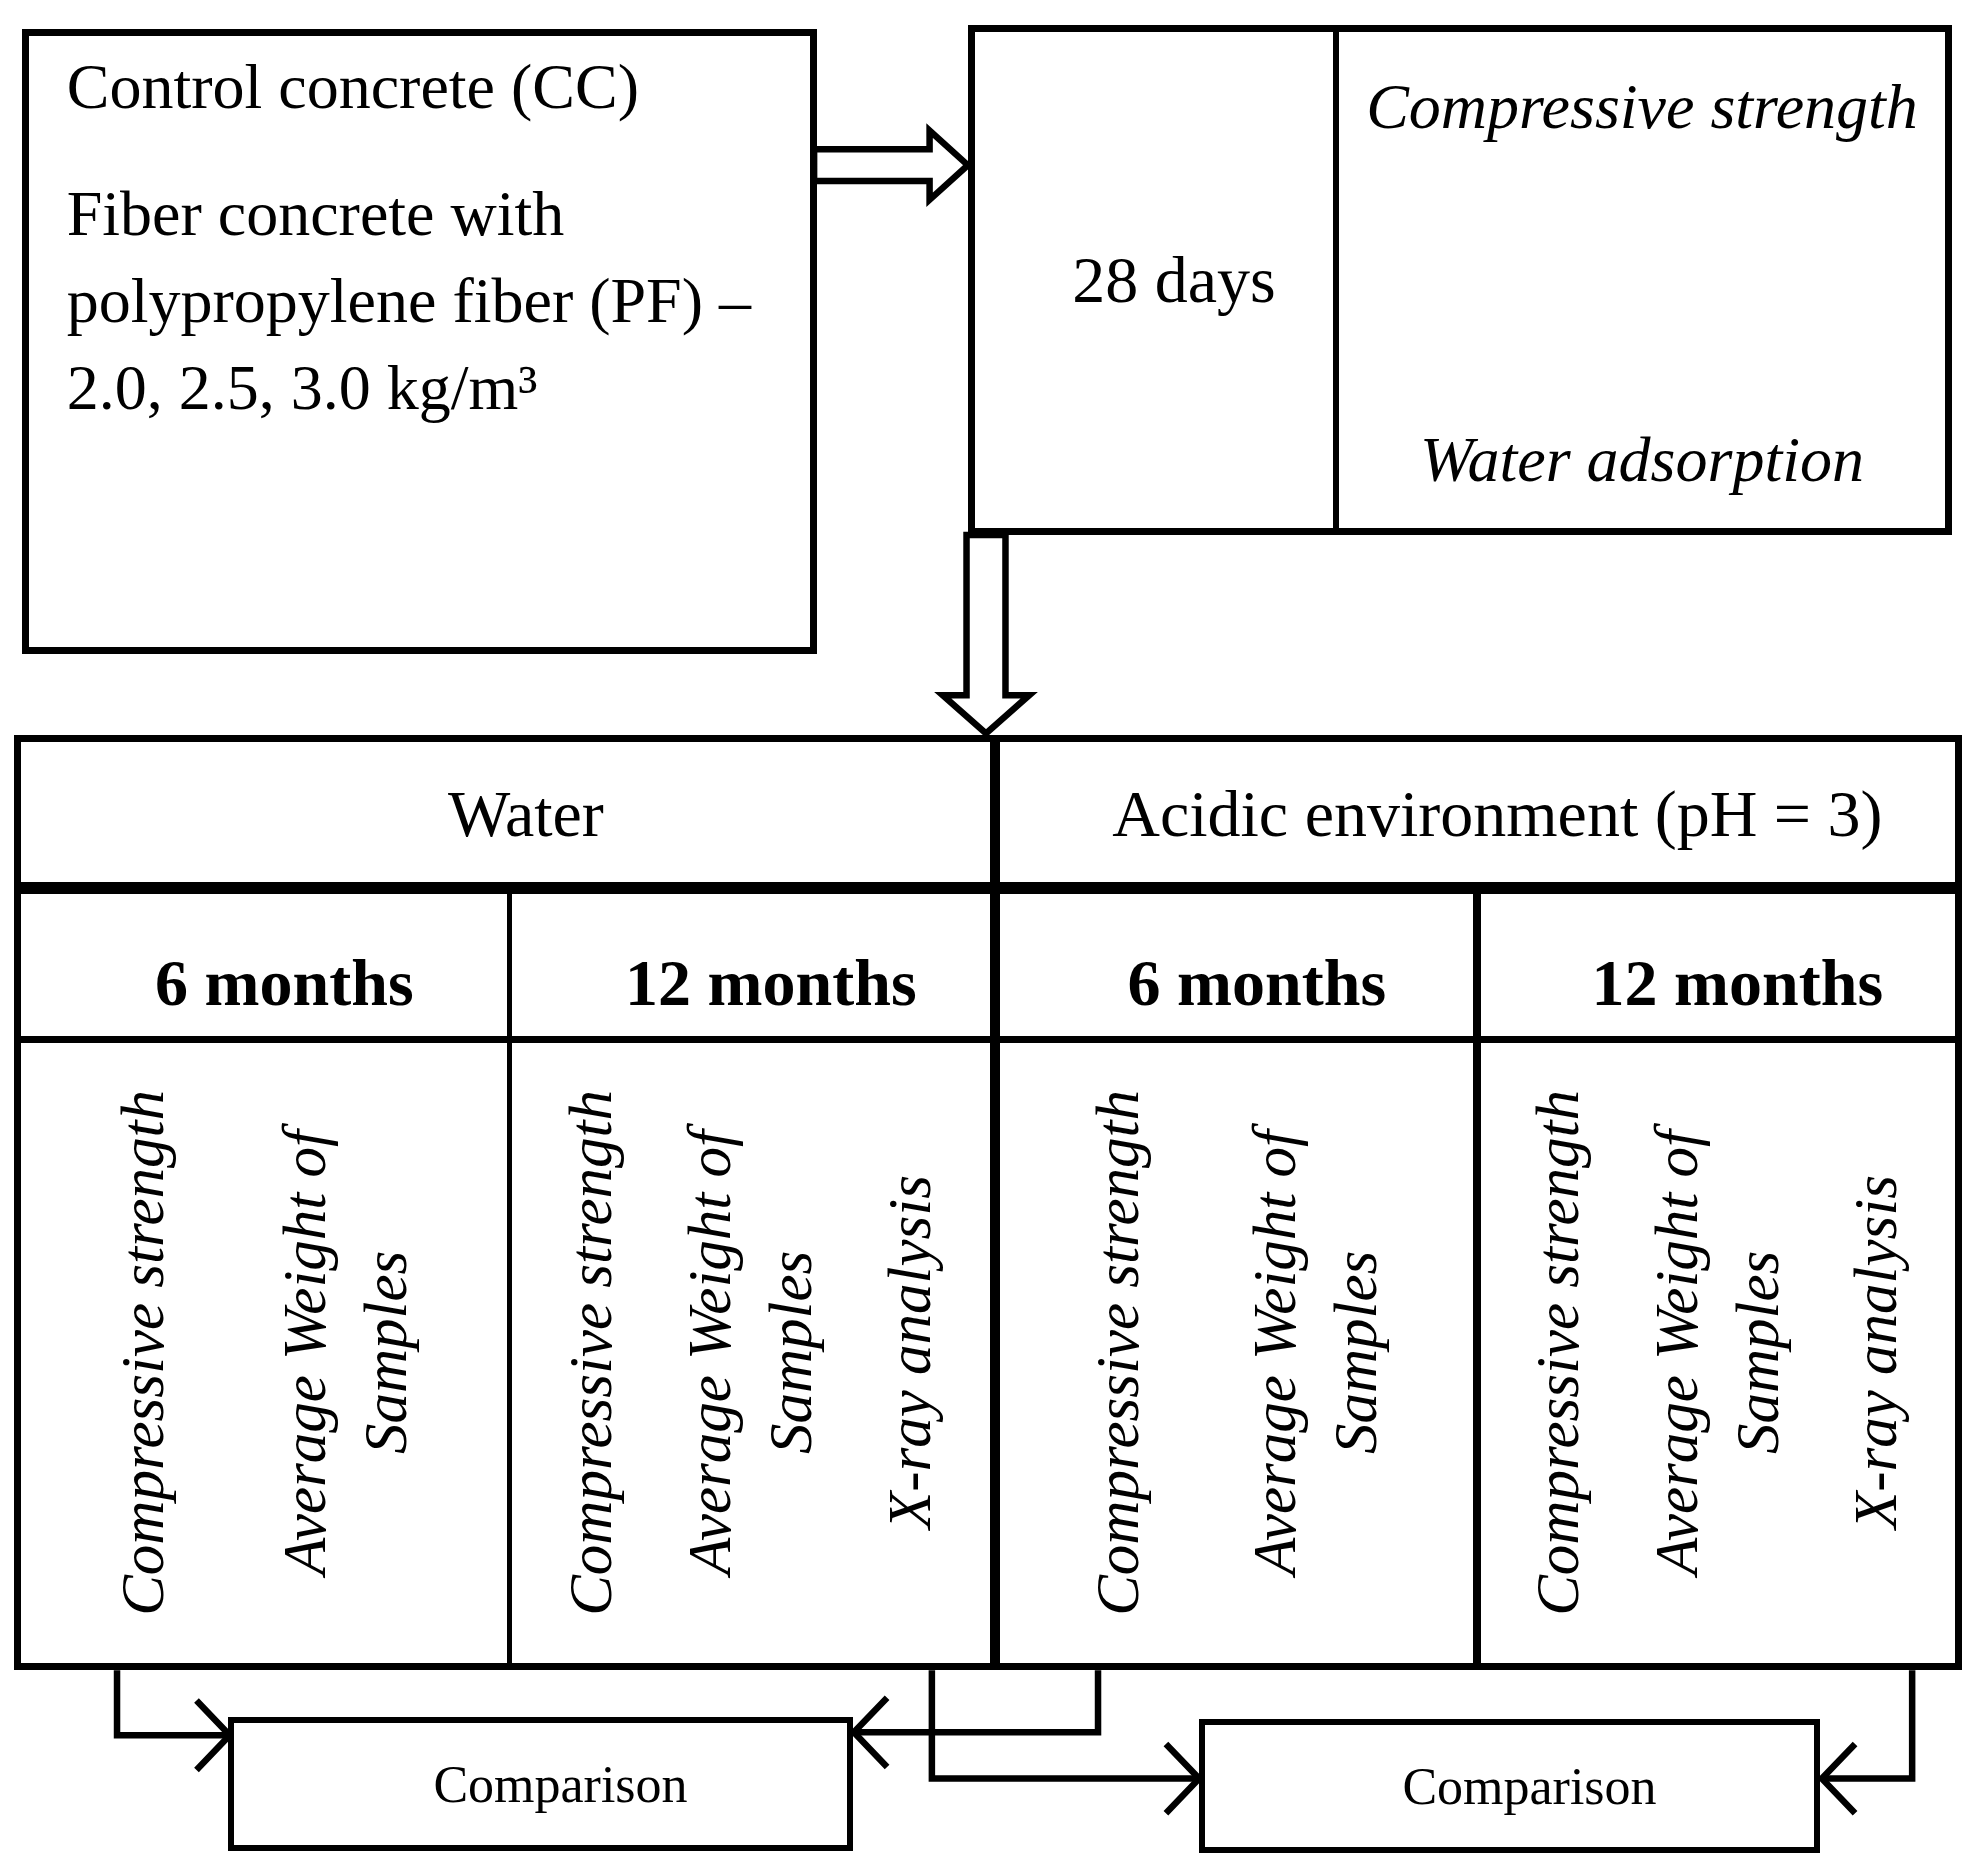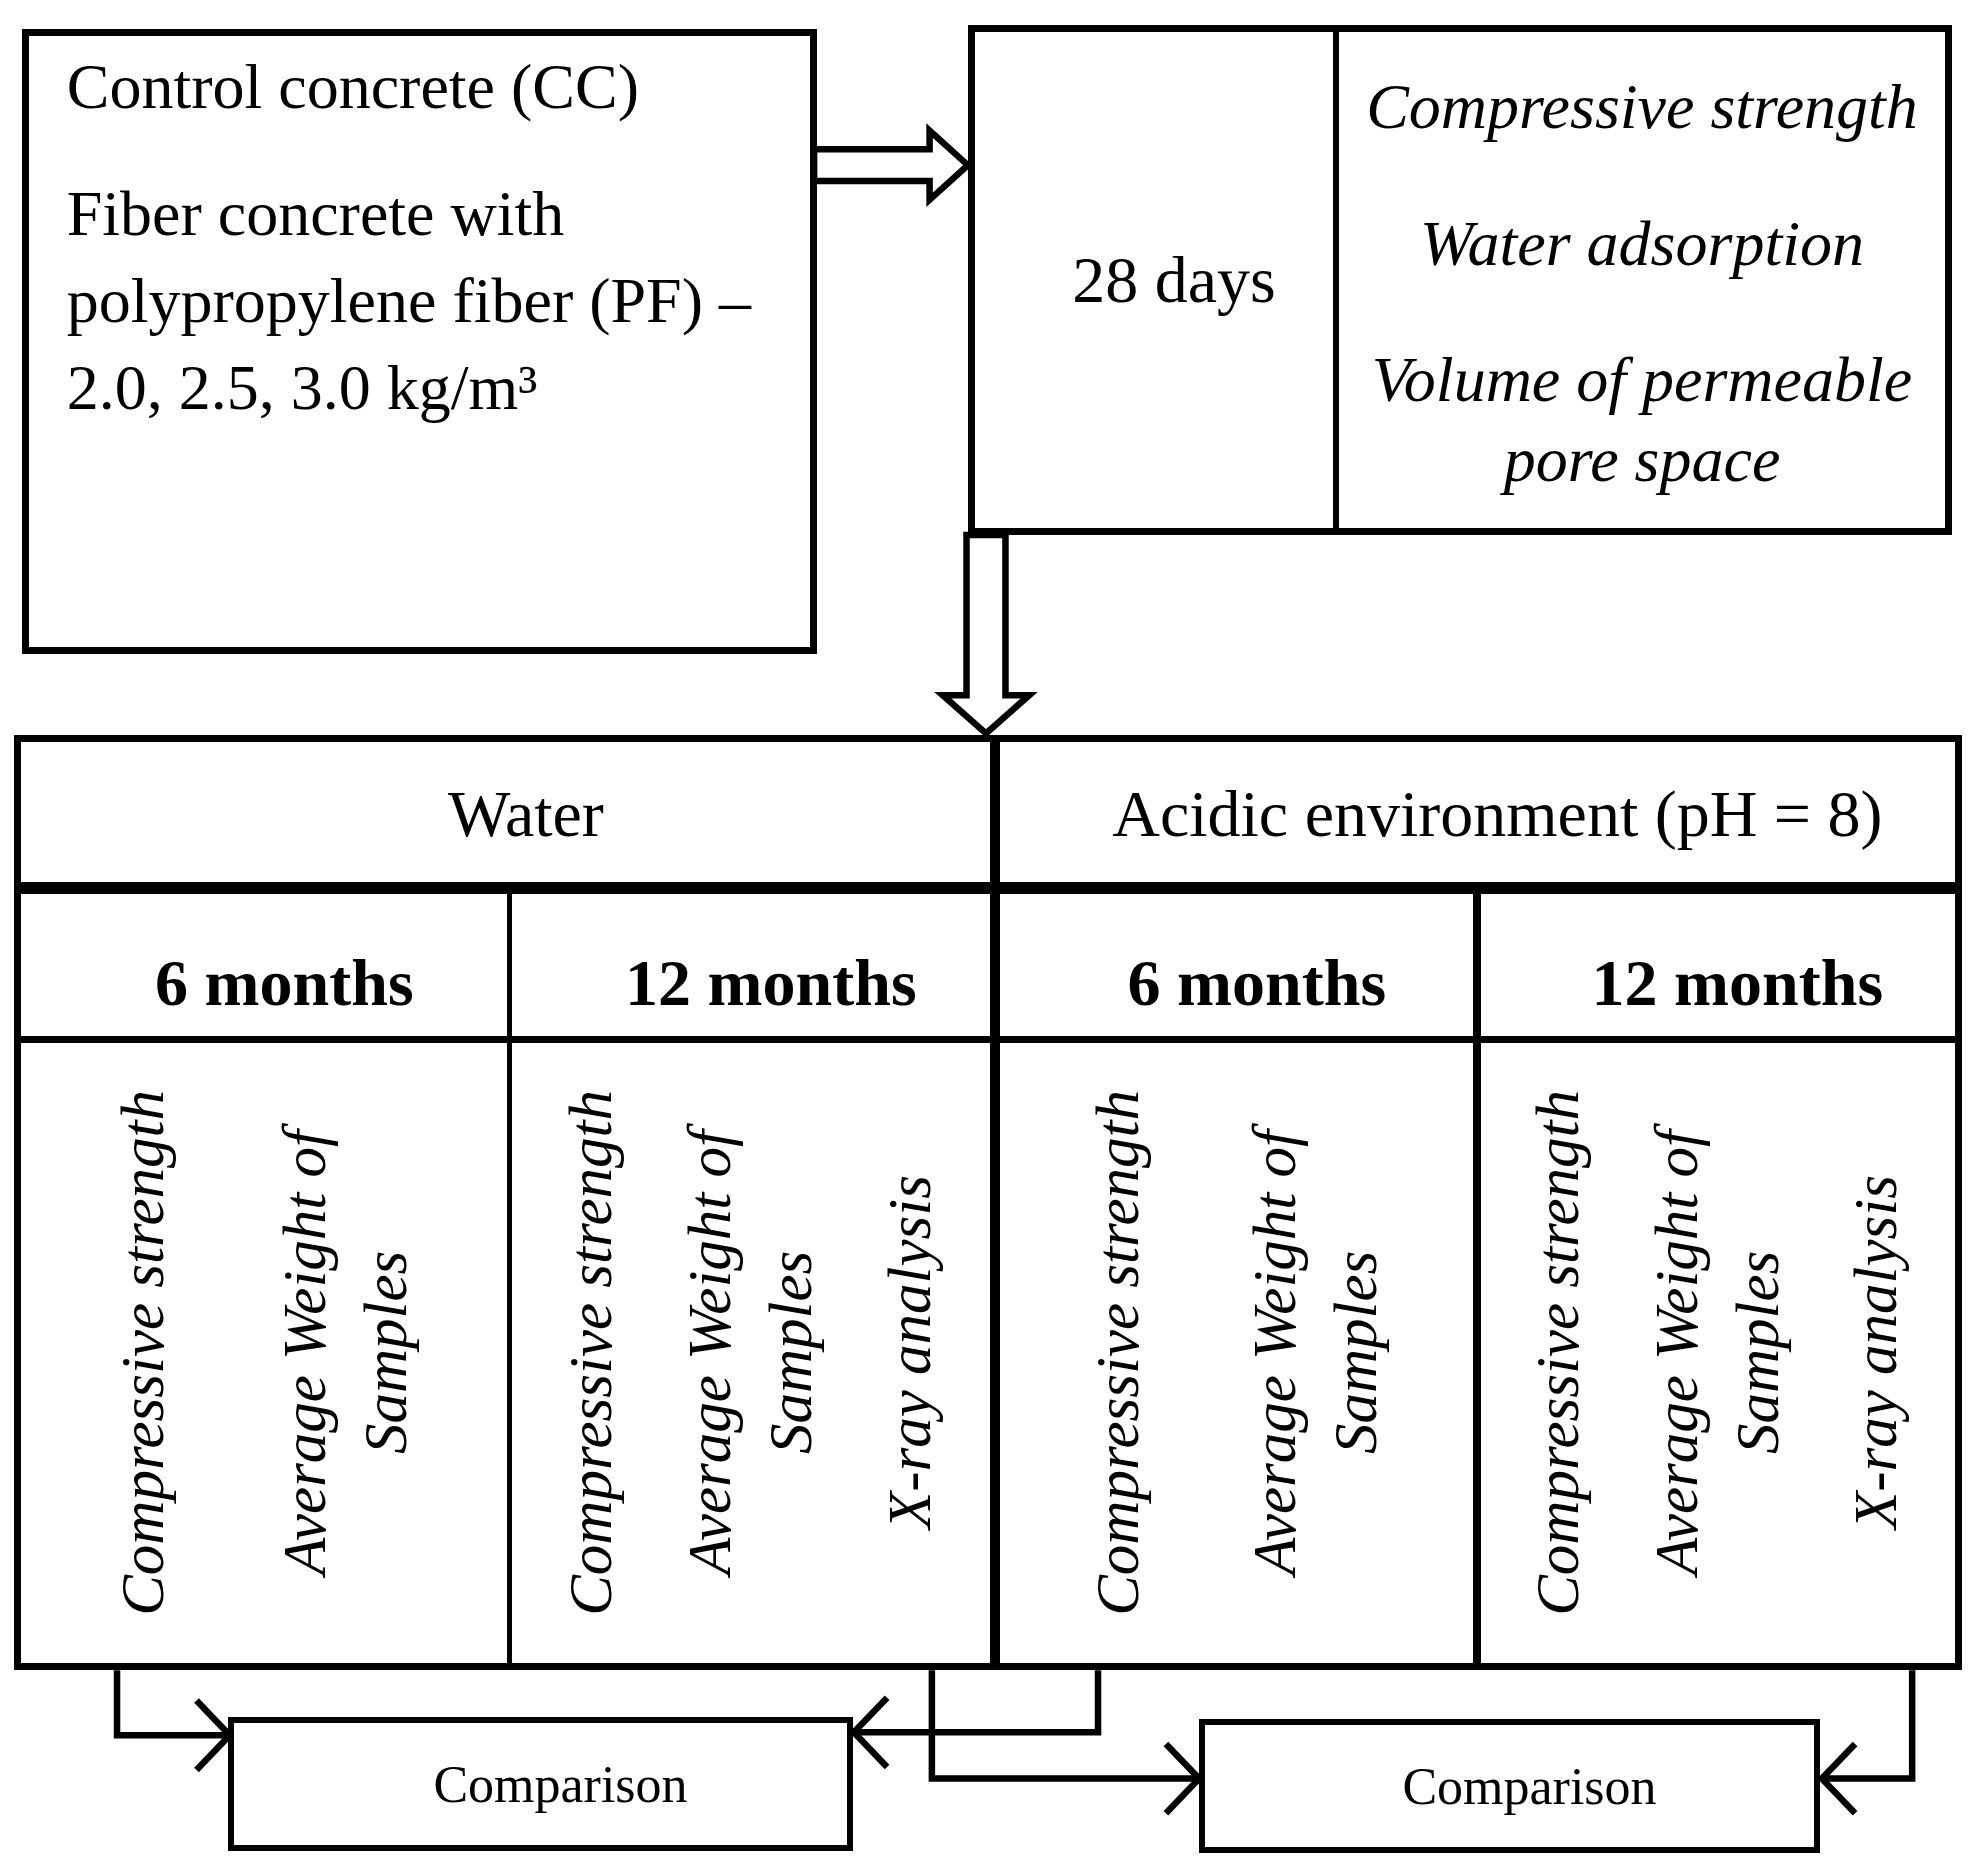--- a/index.html
+++ b/index.html
@@ -97,37 +97,36 @@
     <polygon points="0,35 160,35 160,9 213,57 160,105 160,79 0,79" fill="#ffffff" stroke="#000000" stroke-width="9"></polygon>
   </svg>
 
   <div id="curing-box" class="abs">
     <div id="curing-age" class="center">
       <span>28 days</span>
     </div>
     <div id="curing-tests">
       <div>Compressive strength</div>
       <div>Water adsorption</div>
-      <div>Volume of permeable pore space</div>
     </div>
   </div>
 
   <svg class="arrow-svg" style="left:939px; top:535px;" width="94" height="202" viewBox="0 0 130 280">
     <polygon points="38,0 38,222 5,222 65,275 125,222 92,222 92,0" fill="#ffffff" stroke="#000000" stroke-width="9"></polygon>
   </svg>
 
   <div id="exposure-table" class="abs">
     <div class="grid-line hline-1"></div>
     <div class="grid-line hline-2"></div>
     <div class="grid-line vline-mid"></div>
     <div class="grid-line vline-12"></div>
     <div class="grid-line vline-34"></div>
 
     <div class="abs env-cell center" style="left:0; width:969px;">Water</div>
-    <div class="abs env-cell center" style="left:979px; width:954px;">Acidic environment (pH = 8)</div>
+    <div class="abs env-cell center" style="left:979px; width:954px;">Acidic environment (pH = 3)</div>
 
     <div class="abs per-cell center" style="left:0; width:486px;">6 months</div>
     <div class="abs per-cell center" style="left:491px; width:477px;">12 months</div>
     <div class="abs per-cell center" style="left:979px; width:473px;">6 months</div>
     <div class="abs per-cell center" style="left:1459px; width:474px;">12 months</div>
 
     <div class="abs test-cell" style="left:0; width:486px;">
       <div class="rtest">Compressive strength</div>
       <div class="rtest">Average Weight of
 Samples</div>

